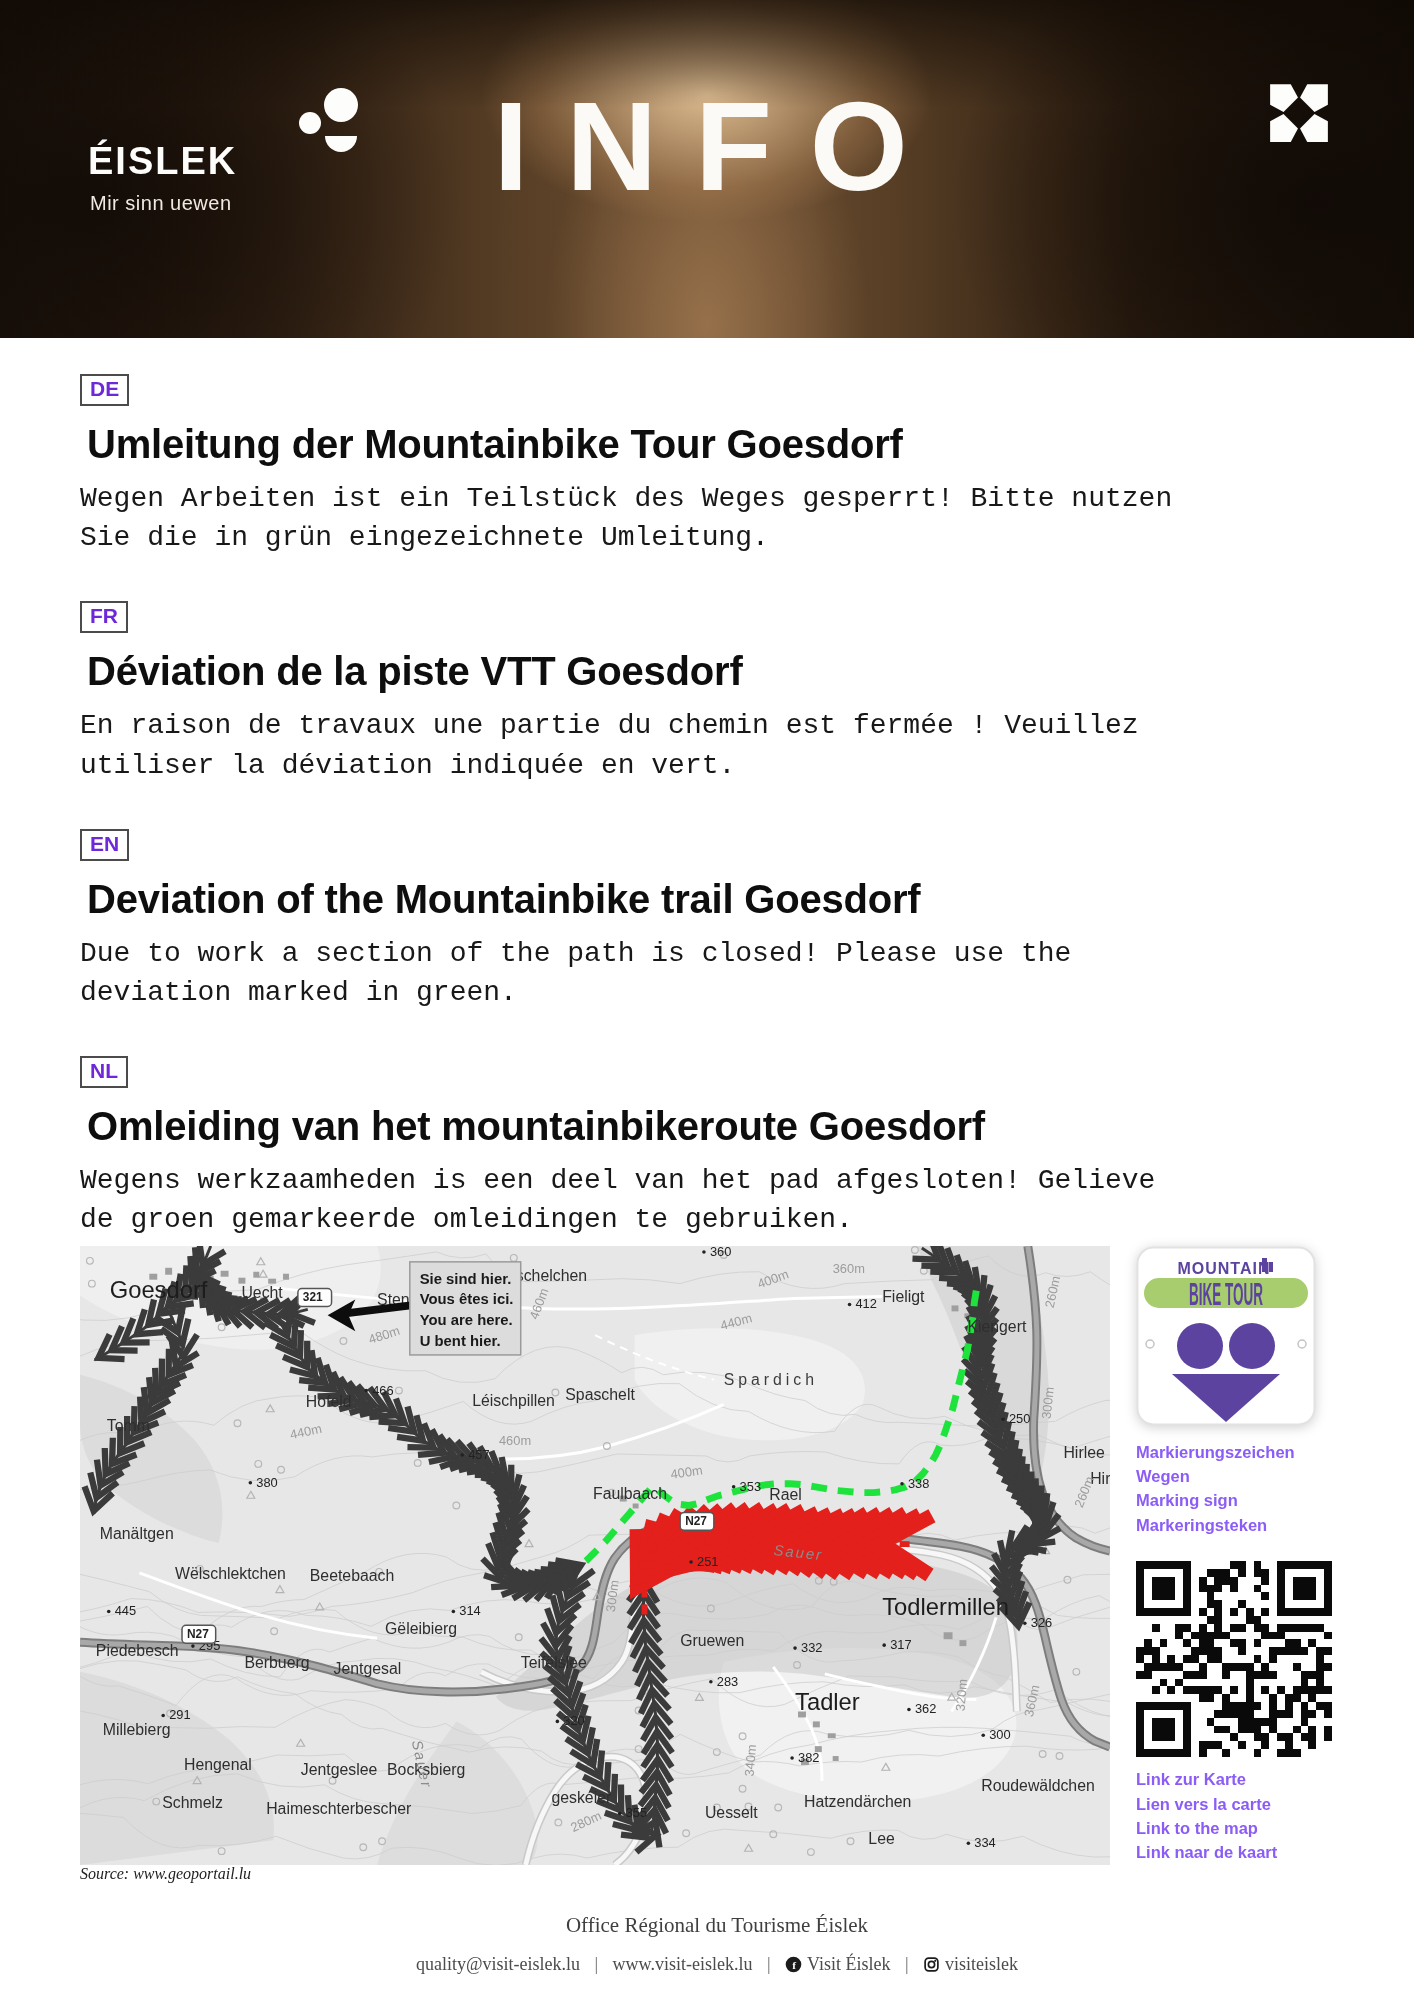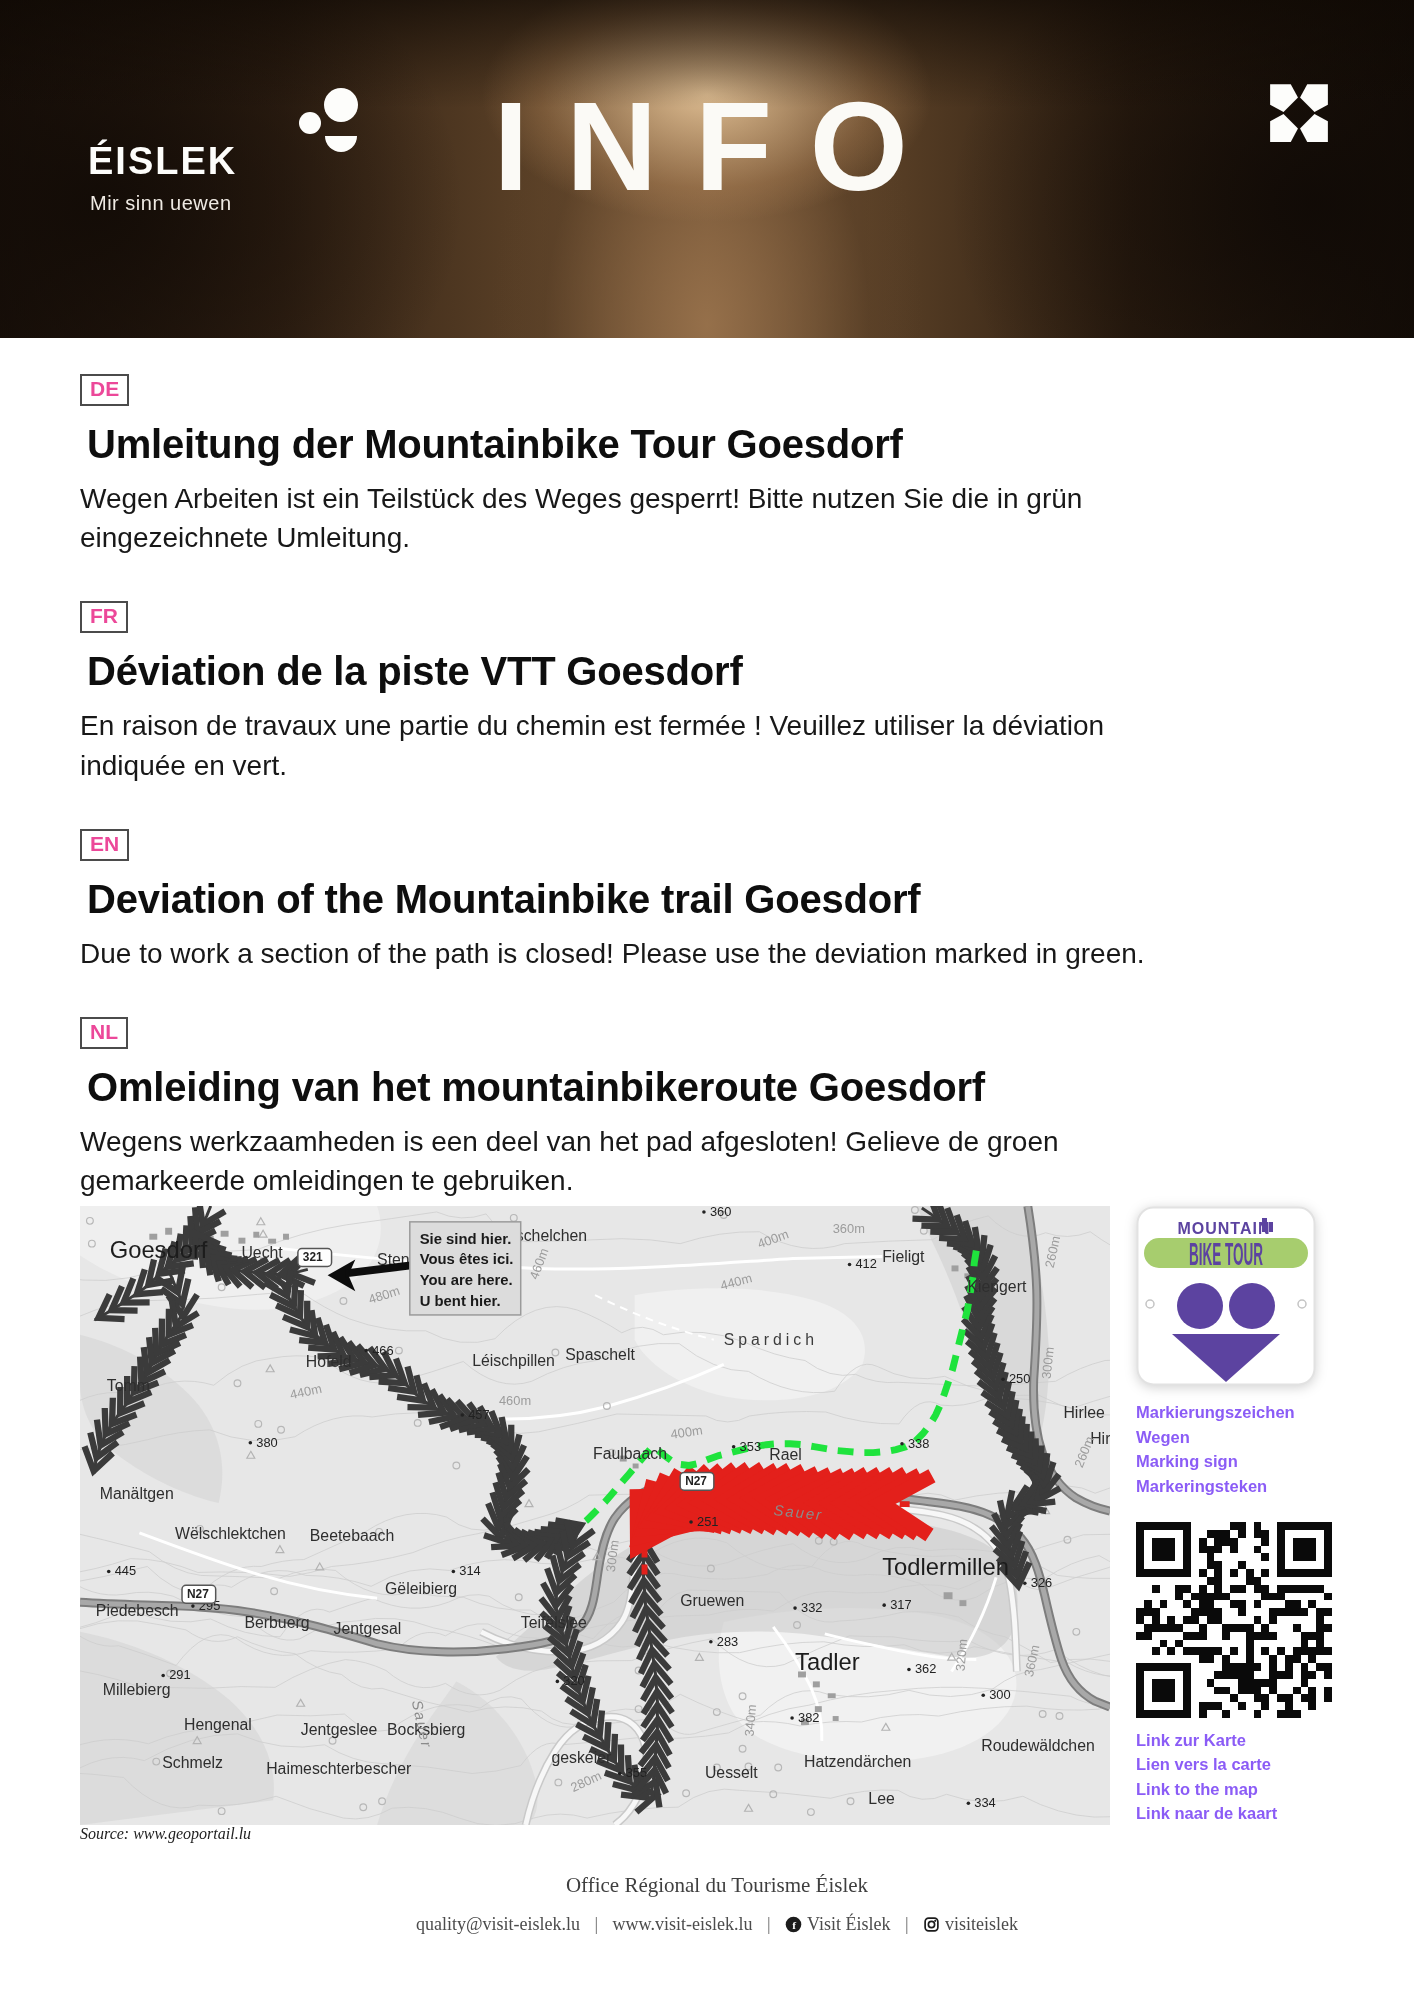--- a/index.html
+++ b/index.html
@@ -19,24 +19,24 @@
   .brand-name{position:absolute;left:0;top:56px;font-size:38px;font-weight:bold;color:#fdfdfb;letter-spacing:2px;}
   .brand-tagline{position:absolute;left:2px;top:108px;font-size:20px;font-weight:300;color:#efeae3;letter-spacing:.5px;}
   .logo-circles{position:absolute;left:128px;top:-14px;}
   .info-title{position:absolute;left:0;top:74px;width:100%;text-align:center;
     font-size:126px;font-weight:800;color:#fbfaf6;letter-spacing:.3em;margin-left:.1em;}
   .x-icon{position:absolute;right:82px;top:80px;width:66px;height:66px;}
 
   
   .content{padding:36px 60px 0 80px;}
   .lang-badge{display:inline-block;border:2px solid #4b4b4b;padding:1px 8px 3px;
-    font-size:21px;font-weight:600;color:#ec4899;background:#fff;}
+    font-size:21px;font-weight:600;color:#6d28d9;background:#fff;}
   .sec{margin-bottom:44px;}
   .sec h2{margin:16px 7px 12px;font-size:40px;font-weight:800;color:#0e0e0e;letter-spacing:-.2px;}
-  .sec p{margin:0;max-width:1120px;font-family:Liberation Sans, sans-serif;
+  .sec p{margin:0;max-width:1120px;font-family:Liberation Mono, monospace;
     font-size:28px;line-height:1.4;color:#181818;}
 
   
   .map-row{display:flex;gap:26px;margin-top:6px;}
   .map-wrap{width:1030px;}
   svg.map{display:block;width:1030px;height:619px;background:#e7e7e7;}
   .ml{font-family:"Liberation Sans",sans-serif;fill:#2e2e2e;font-size:16px;}
   .ml.town{fill:#1c1c1c;font-size:24px;}
   .ml.area{fill:#3c3c3c;}
   .ml.elev{fill:#222;font-size:13px;}

